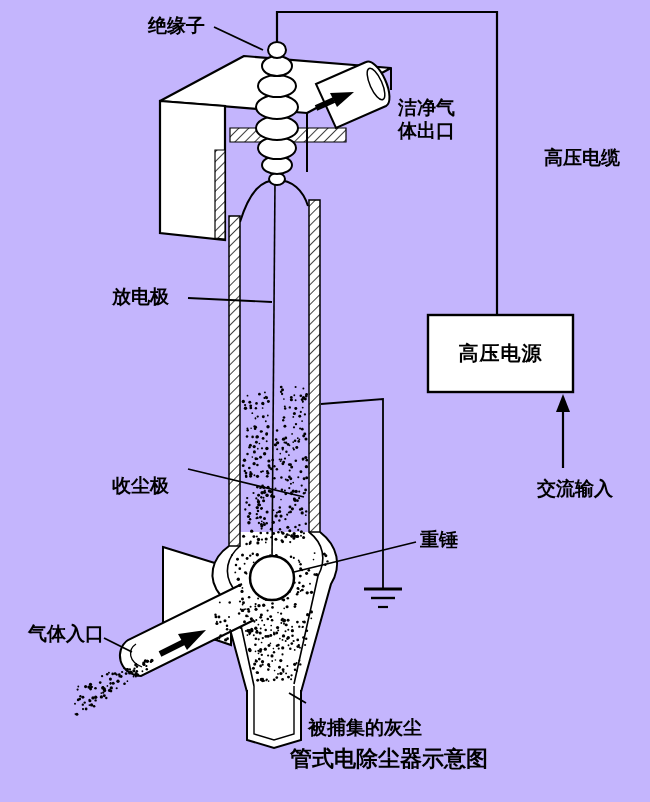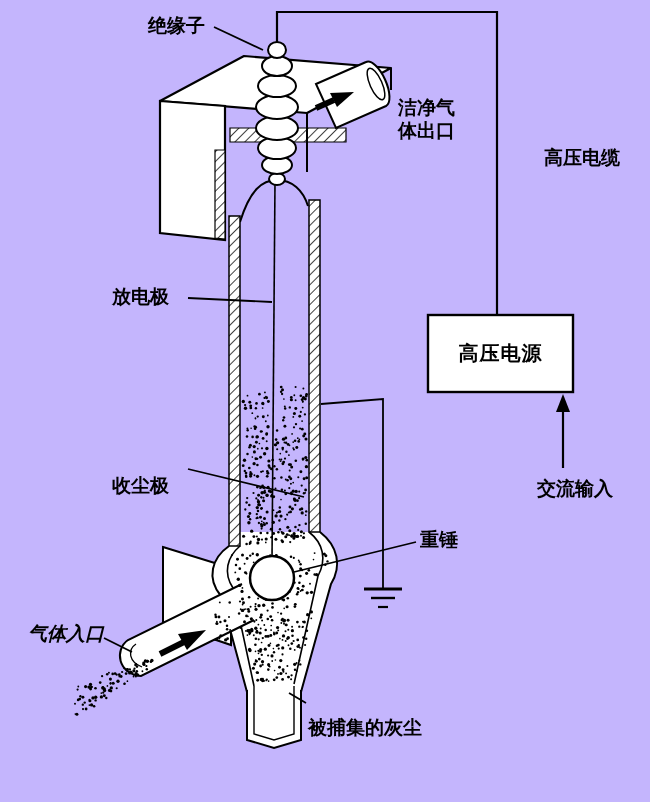--- a/index.html
+++ b/index.html
@@ -838,16 +838,17 @@
 <div class="label" style="left:398px; top:96px;">
   <div>洁净气</div>
   <div>体出口</div>
 </div>
 <div class="label" style="left:505px; top:146px;margin-left:39px;">高压电缆</div>
 <div class="label" style="left:112px; top:287px;font-family:Liberation Mono, monospace;">放电极</div>
 <div class="hv-box-label">高压电源</div>
 <div class="label" style="left:537px; top:477px;text-align:center;">交流输入</div>
 <div class="label" style="left:112px; top:458px;margin-top:16px;">收尘极</div>
 <div class="label" style="left:420px; top:528px;text-align:center;">重锤</div>
-<div class="label" style="left:28px;  top:622px;font-style:italic;">气体入口</div>
+<div class="label" style="left:28px;  top:622px;">气体入口</div>
 <div class="label" style="left:308px; top:716px;">被捕集的灰尘</div>
+<div class="title">管式电除尘器示意图</div>
 
 </div>
 
 </body></html>

